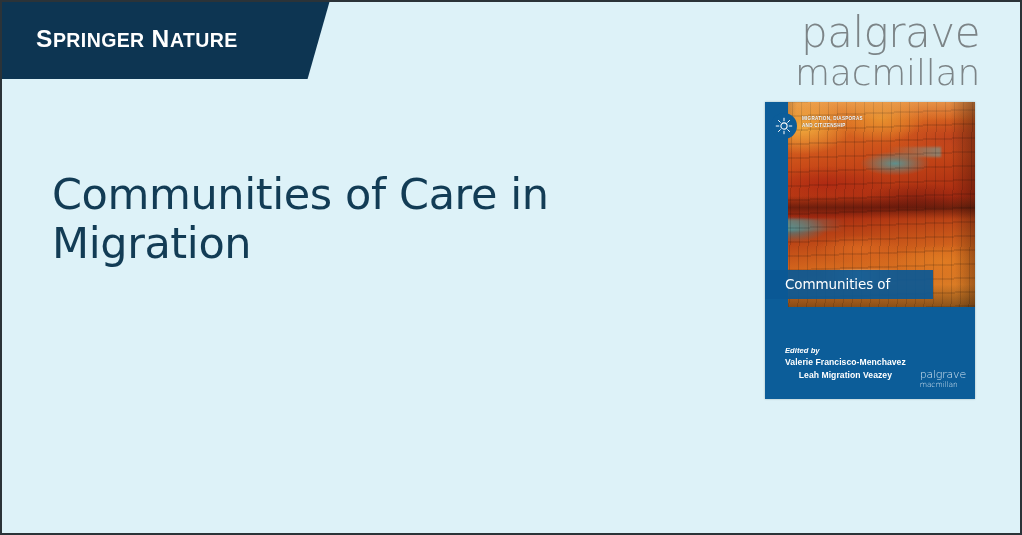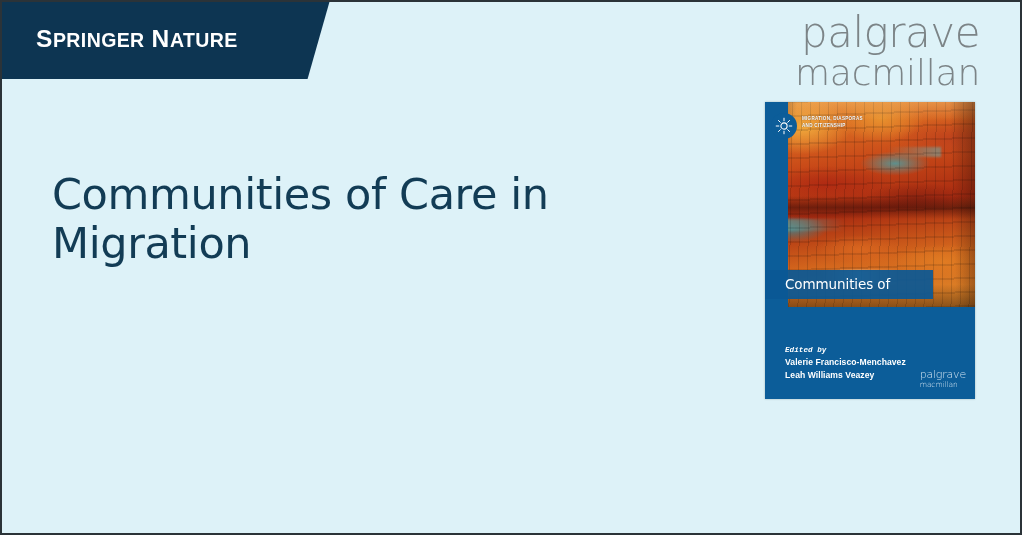--- a/index.html
+++ b/index.html
@@ -272,28 +272,28 @@
     color: #ffffff;
     font-family: "Liberation Sans", sans-serif;
   }
   .cover-editors .ed-label {
     display: block;
     font-size: 7.6px;
     font-style: italic;
     font-weight: bold;
     line-height: 1.5;
     letter-spacing: 0.05px;
-    font-family: Liberation Mono, monospace;
   }
   .cover-editors .ed-name {
     display: block;
     font-size: 8.6px;
     font-weight: bold;
     line-height: 1.48;
     letter-spacing: 0.05px;
+    text-align: center;
   }
   .cover-pm {
     position: absolute;
     right: 9px;
     bottom: 11px;
     text-align: left;
     color: #cfe2f0;
     font-family: "DejaVu Sans", sans-serif;
     font-weight: 300;
     line-height: 1;
@@ -361,21 +361,21 @@
     </div>
 
     <div class="cover-title-band">
       <span class="ct-line">Communities of</span>
     </div>
 
     <div class="cover-lower">
       <div class="cover-editors">
         <span class="ed-label">Edited by</span>
         <span class="ed-name">Valerie Francisco-Menchavez</span>
-        <span class="ed-name">Leah Williams Veazey</span>
+        <span class="ed-name">Leah Migration Veazey</span>
       </div>
       <div class="cover-pm">
         <span class="cpm1">palgrave</span>
         <span class="cpm2">macmillan</span>
       </div>
     </div>
 
   </div>
 </div>
 

